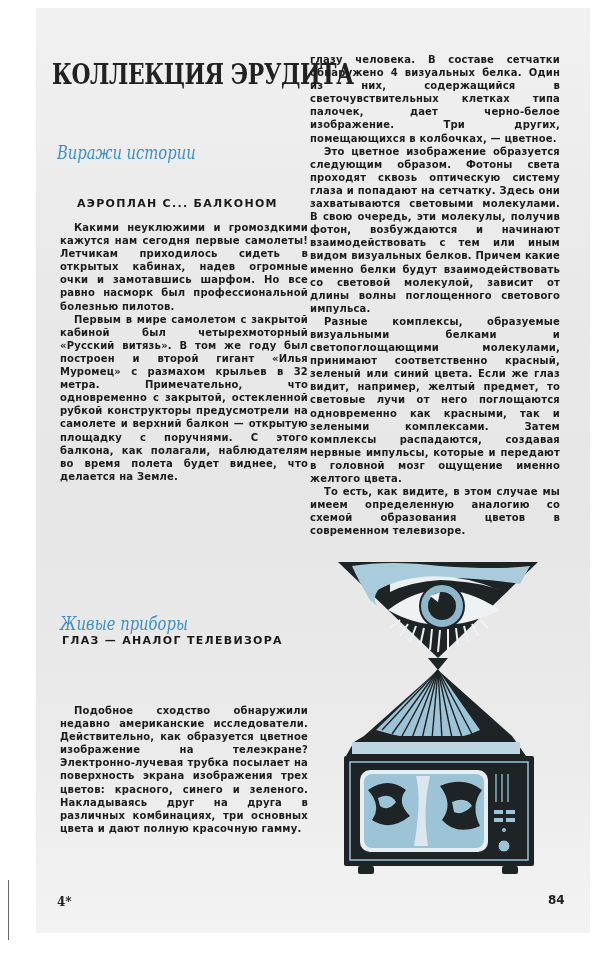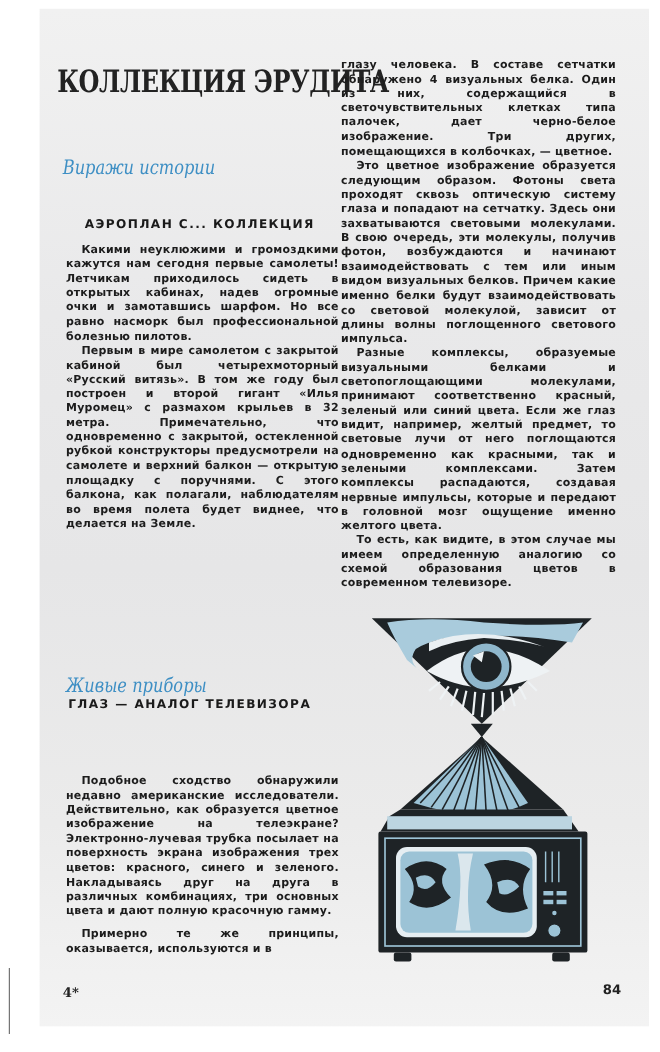--- a/index.html
+++ b/index.html
@@ -47,33 +47,32 @@
   </style>
 </head>
 <body>
 
 <div class="page"></div>
 <div class="page-edge"></div>
 
 <div class="masthead">КОЛЛЕКЦИЯ ЭРУДИТА</div>
 
 <div class="rubric" style="left:57px; top:142px;">Виражи истории</div>
-<div class="headline" style="left:77px; top:197px;">АЭРОПЛАН С... КОЛЛЕКЦИЯ</div>
+<div class="headline" style="left:77px; top:197px;">АЭРОПЛАН С... БАЛКОНОМ</div>
 
 <div class="col left-col" style="top:221px;">
   <p class="body indent">Какими неуклюжими и громоздкими кажутся нам сегодня первые самолеты! Летчикам приходилось сидеть в открытых кабинах, надев огромные очки и замотавшись шарфом. Но все равно насморк был профессиональной болезнью пилотов.</p>
   <p class="body indent">Первым в мире самолетом с закрытой кабиной был четырехмоторный «Русский витязь». В том же году был построен и второй гигант «Илья Муромец» с размахом крыльев в 32 метра. Примечательно, что одновременно с закрытой, остекленной рубкой конструкторы предусмотрели на самолете и верхний балкон — открытую площадку с поручнями. С этого балкона, как полагали, наблюдателям во время полета будет виднее, что делается на Земле.</p>
 </div>
 
 <div class="rubric" style="left:60px; top:613px;">Живые приборы</div>
 <div class="headline" style="left:62px; top:634px;">ГЛАЗ — АНАЛОГ ТЕЛЕВИЗОРА</div>
 
 <div class="col left-col" style="top:704px;">
   <p class="body indent">Подобное сходство обнаружили недавно американские исследователи. Действительно, как образуется цветное изображение на телеэкране? Электронно-лучевая трубка посылает на поверхность экрана изображения трех цветов: красного, синего и зеленого. Накладываясь друг на друга в различных комбинациях, три основных цвета и дают полную красочную гамму.</p>
-  <p class="body indent" style="margin-top:8px;">Примерно те же принципы, оказывается, используются и в</p>
 </div>
 
 <div class="col right-col" style="top:53px;">
   <p class="body">глазу человека. В составе сетчатки обнаружено 4 визуальных белка. Один из них, содержащийся в светочувствительных клетках типа палочек, дает черно-белое изображение. Три других, помещающихся в колбочках, — цветное.</p>
   <p class="body indent">Это цветное изображение образуется следующим образом. Фотоны света проходят сквозь оптическую систему глаза и попадают на сетчатку. Здесь они захватываются световыми молекулами. В свою очередь, эти молекулы, получив фотон, возбуждаются и начинают взаимодействовать с тем или иным видом визуальных белков. Причем какие именно белки будут взаимодействовать со световой молекулой, зависит от длины волны поглощенного светового импульса.</p>
   <p class="body indent">Разные комплексы, образуемые визуальными белками и светопоглощающими молекулами, принимают соответственно красный, зеленый или синий цвета. Если же глаз видит, например, желтый предмет, то световые лучи от него поглощаются одновременно как красными, так и зелеными комплексами. Затем комплексы распадаются, создавая нервные импульсы, которые и передают в головной мозг ощущение именно желтого цвета.</p>
   <p class="body indent">То есть, как видите, в этом случае мы имеем определенную аналогию со схемой образования цветов в современном телевизоре.</p>
 </div>
 
 <div class="illustration">

